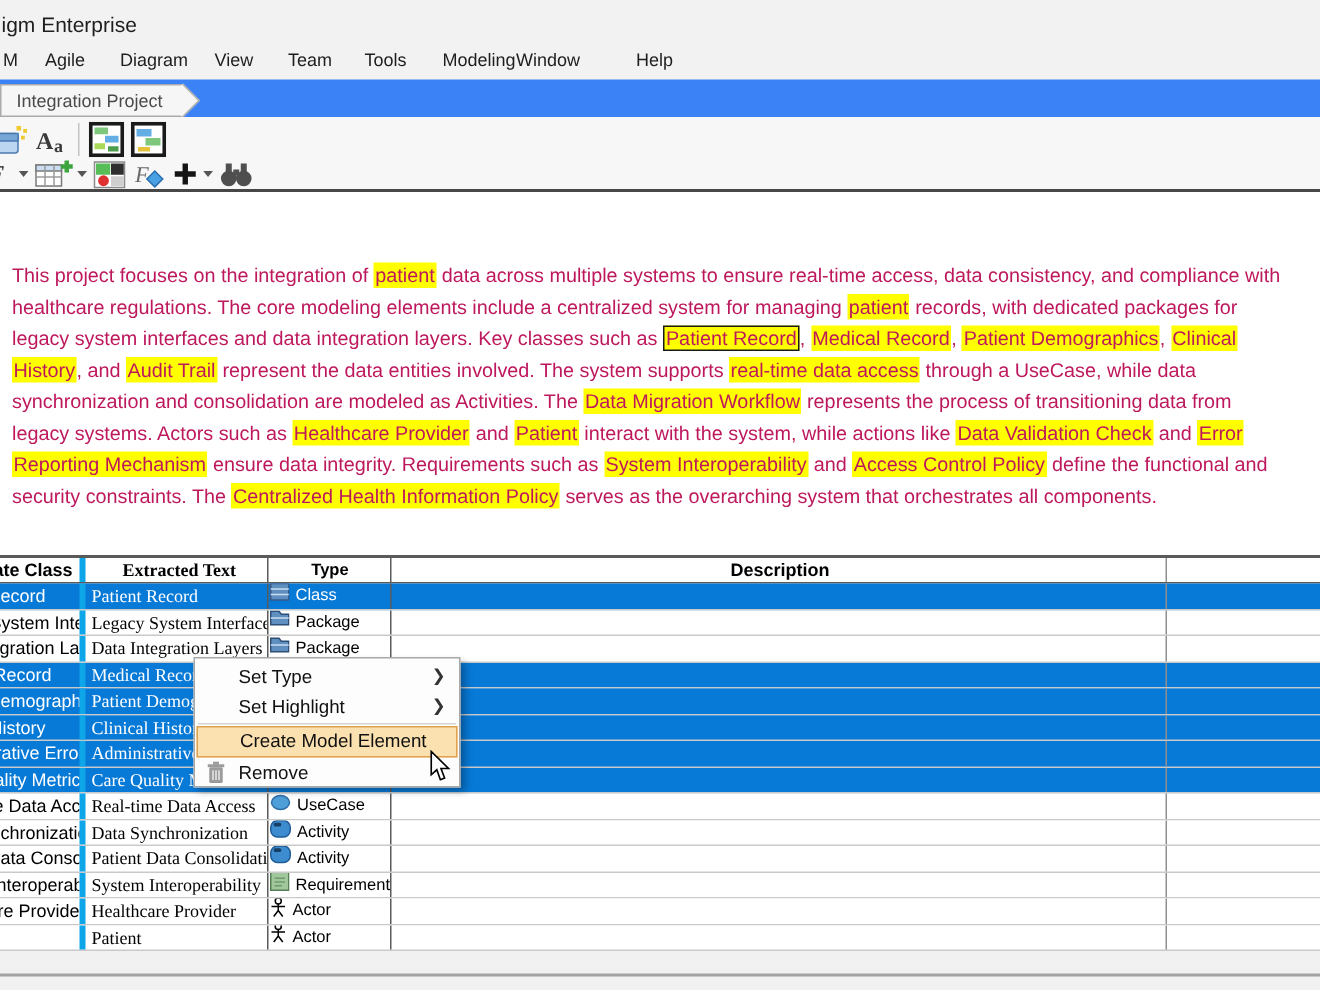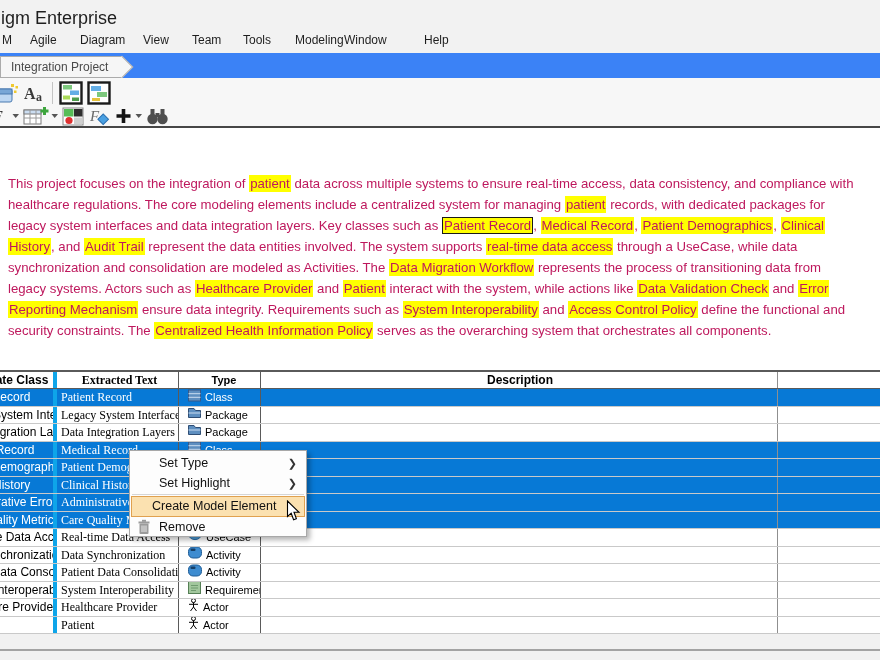--- a/index.html
+++ b/index.html
@@ -5,21 +5,21 @@
   html,body{margin:0;padding:0;}
   body{
     width:880px;height:660px;position:relative;overflow:hidden;
     font-family:"Liberation Sans", sans-serif;background:#F2F2F2;
     -webkit-font-smoothing:antialiased;
   }
   
   .topline{position:absolute;left:0;top:0;width:880px;height:1px;background:#C9C9C9;}
   .artifact{position:absolute;left:0;top:0;width:6px;height:3px;background:#111;}
   .titlebar{position:absolute;left:0;top:0;width:880px;height:30px;background:#F2F2F2;}
-  .title-text{position:absolute;left:1px;top:8px;font-size:18px;color:#1E1E1E;white-space:nowrap;}
+  .title-text{position:absolute;left:1px;top:8px;font-size:14px;color:#1E1E1E;white-space:nowrap;}
   .menubar{position:absolute;left:0;top:30px;width:880px;height:23px;background:#F2F2F2;}
   .menu-item{position:absolute;top:3px;font-size:12px;color:#1E1E1E;white-space:nowrap;cursor:default;}
   
   .tabbar{position:absolute;left:0;top:53px;width:880px;height:25px;background:#3b82f6;}
   .tab{
     position:absolute;left:0;top:3px;height:20px;line-height:20px;padding:0 14px 0 10px;
     background:#F6F6F6;border:1px solid #ABABAB;border-right:none;
     font-size:12px;color:#4A4A4A;white-space:nowrap;
   }
   .tab::after{
@@ -48,37 +48,37 @@
     border-top:2px solid #5A5A5A;border-bottom:1px solid #5A5A5A;}
   .th{box-sizing:border-box;font-size:12px;font-weight:bold;color:#000;
     display:flex;align-items:center;justify-content:center;overflow:hidden;white-space:nowrap;}
   .trow{display:flex;height:17.5px;box-sizing:border-box;border-bottom:1px solid #C9C9C9;background:#FFFFFF;color:#000;}
   .trow.sel{background:#0779D6;color:#FFFFFF;}
   .tc{box-sizing:border-box;overflow:hidden;white-space:nowrap;font-size:12px;line-height:16px;display:flex;align-items:center;}
   .c1{width:53px;}
   .c1 .clip{display:inline-block;margin-left:-49px;white-space:nowrap;}
   .th.c1 .clip{margin-left:-45px;font-weight:bold;}
   .c2{width:125px;border-left:4px solid #0ea5e9;padding-left:4px;font-family:Liberation Serif, serif;}
-  .c3{width:82px;border-left:1px solid #5A5A5A;padding-left:9px;font-size:11px;gap:2px;}
+  .c3{width:82px;border-left:1px solid #5A5A5A;padding-left:1px;font-size:11px;gap:2px;}
   .c4{width:517px;border-left:1px solid #5A5A5A;padding-left:2px;}
   .c5{flex:1;border-left:1px solid #8F8F8F;}
   .type-label{margin-left:2px;}
   .table-bottom{position:absolute;left:0;top:506px;width:880px;height:26px;background:#F1F1F1;}
   .pane-line{position:absolute;left:0;top:521px;width:880px;height:2px;background:#A3A3A3;}
   
   .ctx{
-    position:absolute;left:129px;top:450px;width:178px;height:87px;box-sizing:border-box;
+    position:absolute;left:129px;top:438px;width:178px;height:87px;box-sizing:border-box;
     background:#FDFDFD;border:1px solid #A8A8A8;box-shadow:3px 3px 5px rgba(0,0,0,0.30);
     padding-top:2px;z-index:50;
   }
   .ctx-item{position:relative;height:20px;line-height:20px;font-size:12.5px;color:#111;
     padding-left:29px;white-space:nowrap;box-sizing:border-box;}
   .ctx-item.hot{
     background:#FBE1B0;border:1px solid #E0A14F;height:21px;line-height:19px;
-    margin:0 1px;padding-left:20px;
+    margin:0 1px;padding-left:28px;
   }
   .ctx-sep{height:1px;background:#D6D6D6;margin:1px 2px;}
   .ctx-arrow{position:absolute;right:9px;top:0;font-size:11px;color:#333;}
   .ctx-icon{position:absolute;left:7px;top:2px;}
   
   .cursor{position:absolute;left:286px;top:500px;z-index:99;}
 </style>
 </head>
 <body>
 

